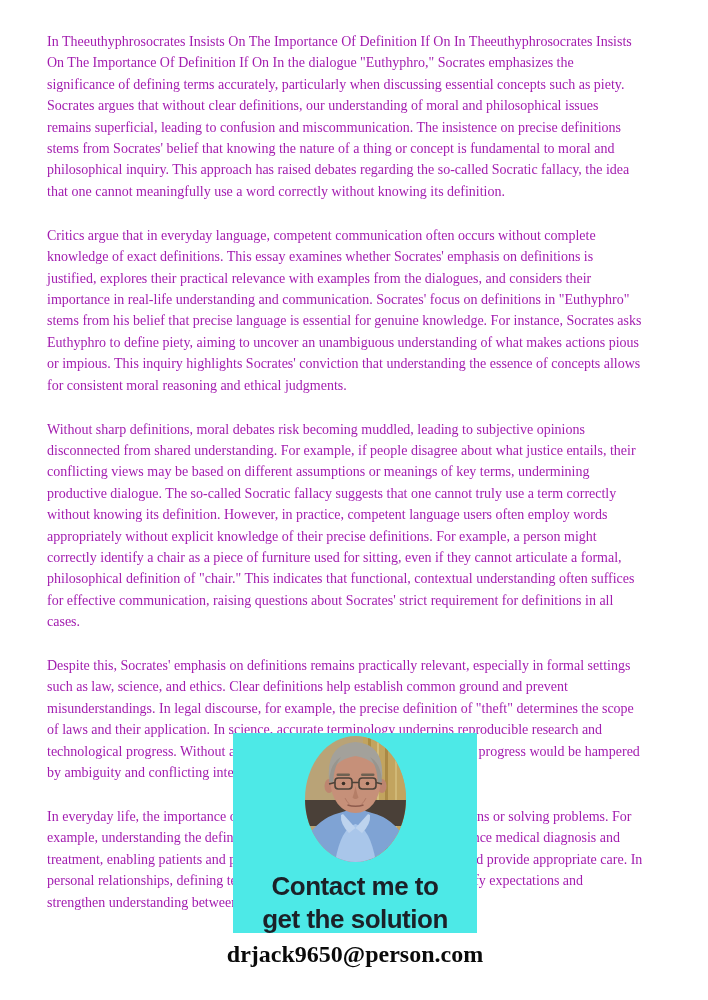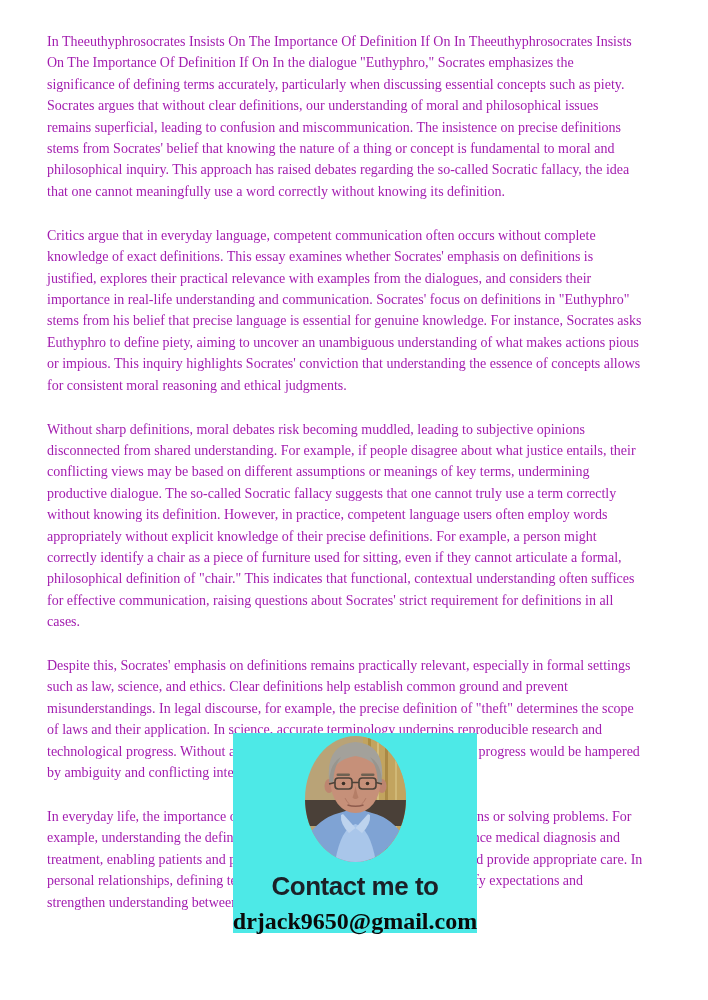--- a/index.html
+++ b/index.html
@@ -117,15 +117,16 @@
         <circle cx="62.5" cy="47.5" r="1.8" fill="#3a2f26"></circle>
         <path d="M50.5,50 Q49,58 47.5,61.5 Q50.5,64.5 53.5,61.5 Q52,58 50.5,50" fill="#b57e67"></path>
         <path d="M42.5,69 Q50.5,71.5 58.5,69" stroke="#8e5b4c" stroke-width="1.6" fill="none"></path>
         <path d="M40,62 Q42,66.5 44.5,68" stroke="#b07a65" stroke-width="1" fill="none"></path>
         <path d="M61,62 Q59,66.5 56.5,68" stroke="#b07a65" stroke-width="1" fill="none"></path>
       </g>
     </svg>
   </div>
   <div class="contact-heading">
     <div>Contact me to</div>
+    <div>get the solution</div>
   </div>
-  <div class="contact-email">drjack9650@gmail.com</div>
+  <div class="contact-email">drjack9650@person.com</div>
 </div>
 
 </body></html>

